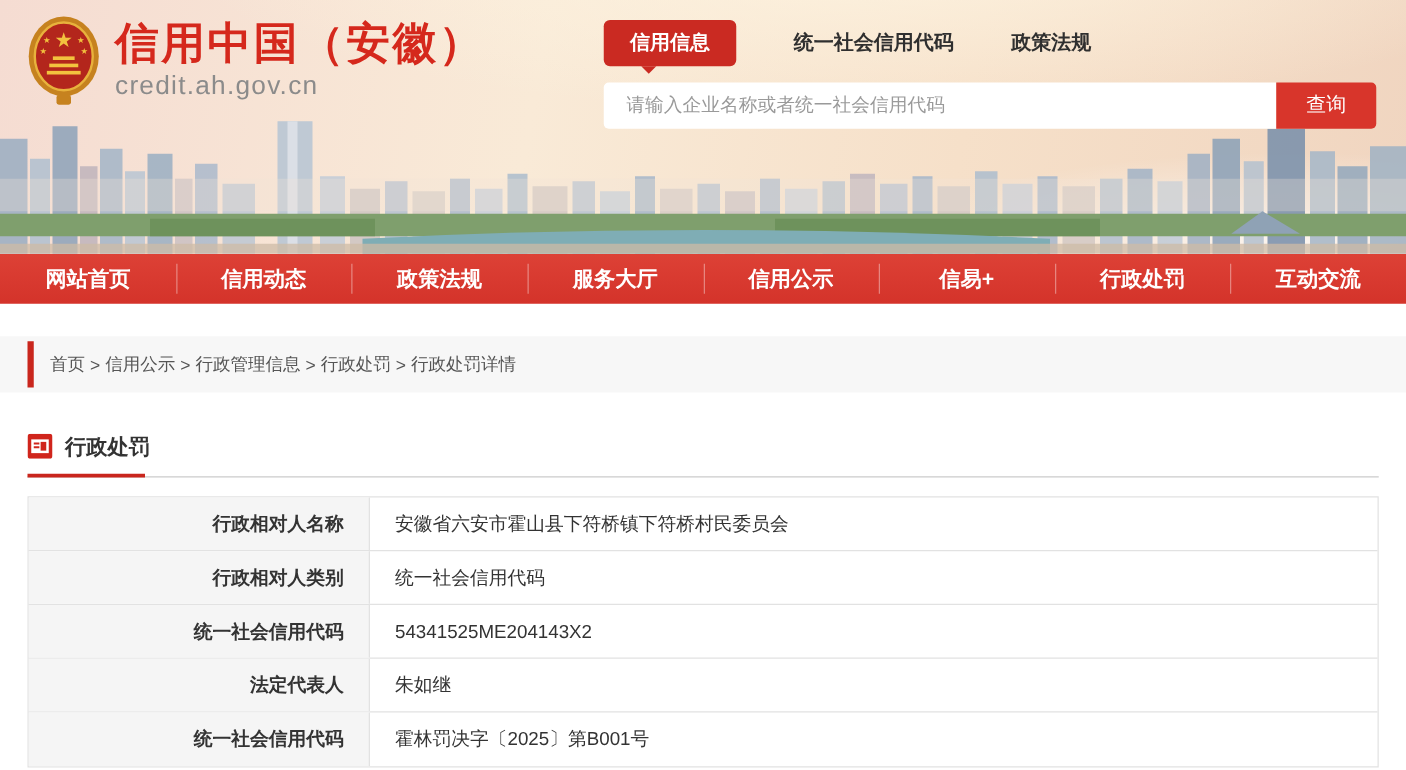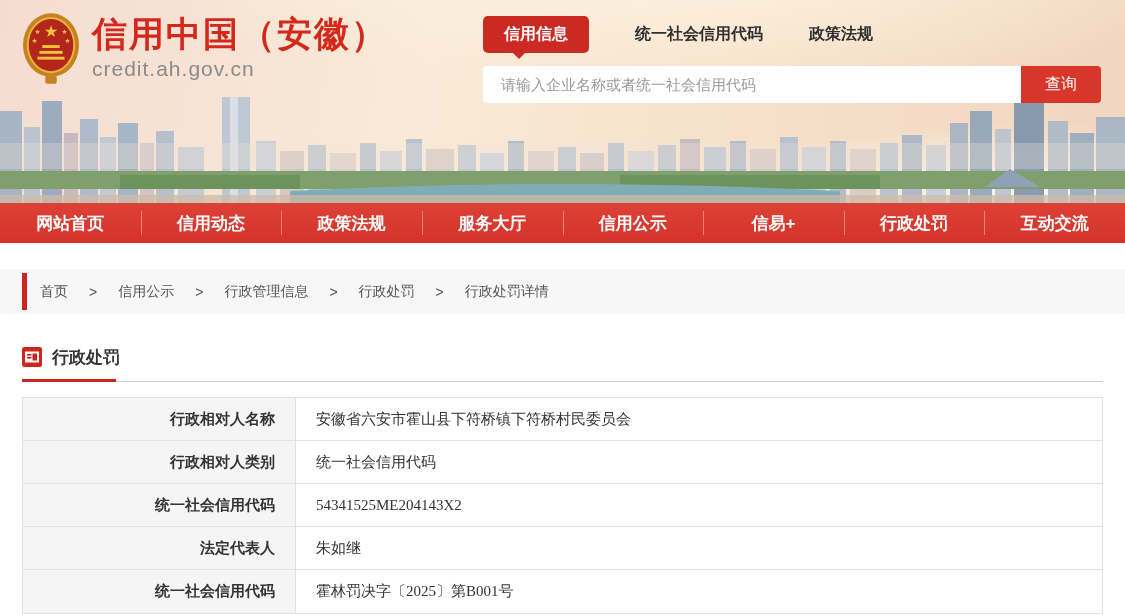--- a/index.html
+++ b/index.html
@@ -39,34 +39,34 @@
   
   .nav { height:40px; background:linear-gradient(180deg,#dd4136,#d4332a); display:flex;text-align:center; }
   .nav-item { flex:1; display:flex; align-items:center; justify-content:center;
     color:#fff; font-size:17px; font-weight:600; position:relative; cursor:pointer; }
   .nav-item + .nav-item::before { content:""; position:absolute; left:0; top:8px; bottom:8px;
     width:1px; background:rgba(255,255,255,.38); }
 
   
   .breadcrumb { margin-top:26px; height:45px; background:#f7f7f7; display:flex; align-items:center; }
   .crumb-bar { width:5px; height:37px; background:#c9261d; margin-left:22px; }
-  .crumbs { margin-left:13px; display:flex; align-items:center; gap:21px; font-size:14px; color:#555; }
+  .crumbs { margin-left:13px; display:flex; align-items:center; gap:4px; font-size:14px; color:#555; }
   .crumb-link { color:#555; cursor:pointer; }
   .crumb-sep { color:#555; }
   .crumb-current { color:#555; }
 
   
   .section-head { margin:32px 22px 0; display:flex; align-items:center; height:22px; }
   .section-icon { width:20px; height:20px; display:block; }
   .section-title { font-size:17px; font-weight:700; color:#333; margin-left:10px; }
   .section-rule { margin:13px 22px 0; height:1px; background:#ccc; position:relative; }
   .section-rule::before { content:""; position:absolute; left:0; top:-2px; width:94px; height:3px; background:#c9261d; }
 
   
-  .detail-table { margin:15px 22px 0; border:1px solid #e2e2e2;font-family:Liberation Serif, serif; }
+  .detail-table { margin:15px 22px 0; border:1px solid #e2e2e2; }
   .row { display:flex; height:43px; border-bottom:1px solid #e2e2e2; }
   .row:last-child { border-bottom:none; }
   .cell-label { width:273px; background:#f5f5f5; border-right:1px solid #e2e2e2;
     display:flex; align-items:center; justify-content:flex-end; padding-right:20px;
     font-size:15px; font-weight:700; color:#333; }
   .cell-value { flex:1; display:flex; align-items:center; padding-left:20px;
     font-size:15px; color:#333; }
 </style>
 </head>
 <body>

